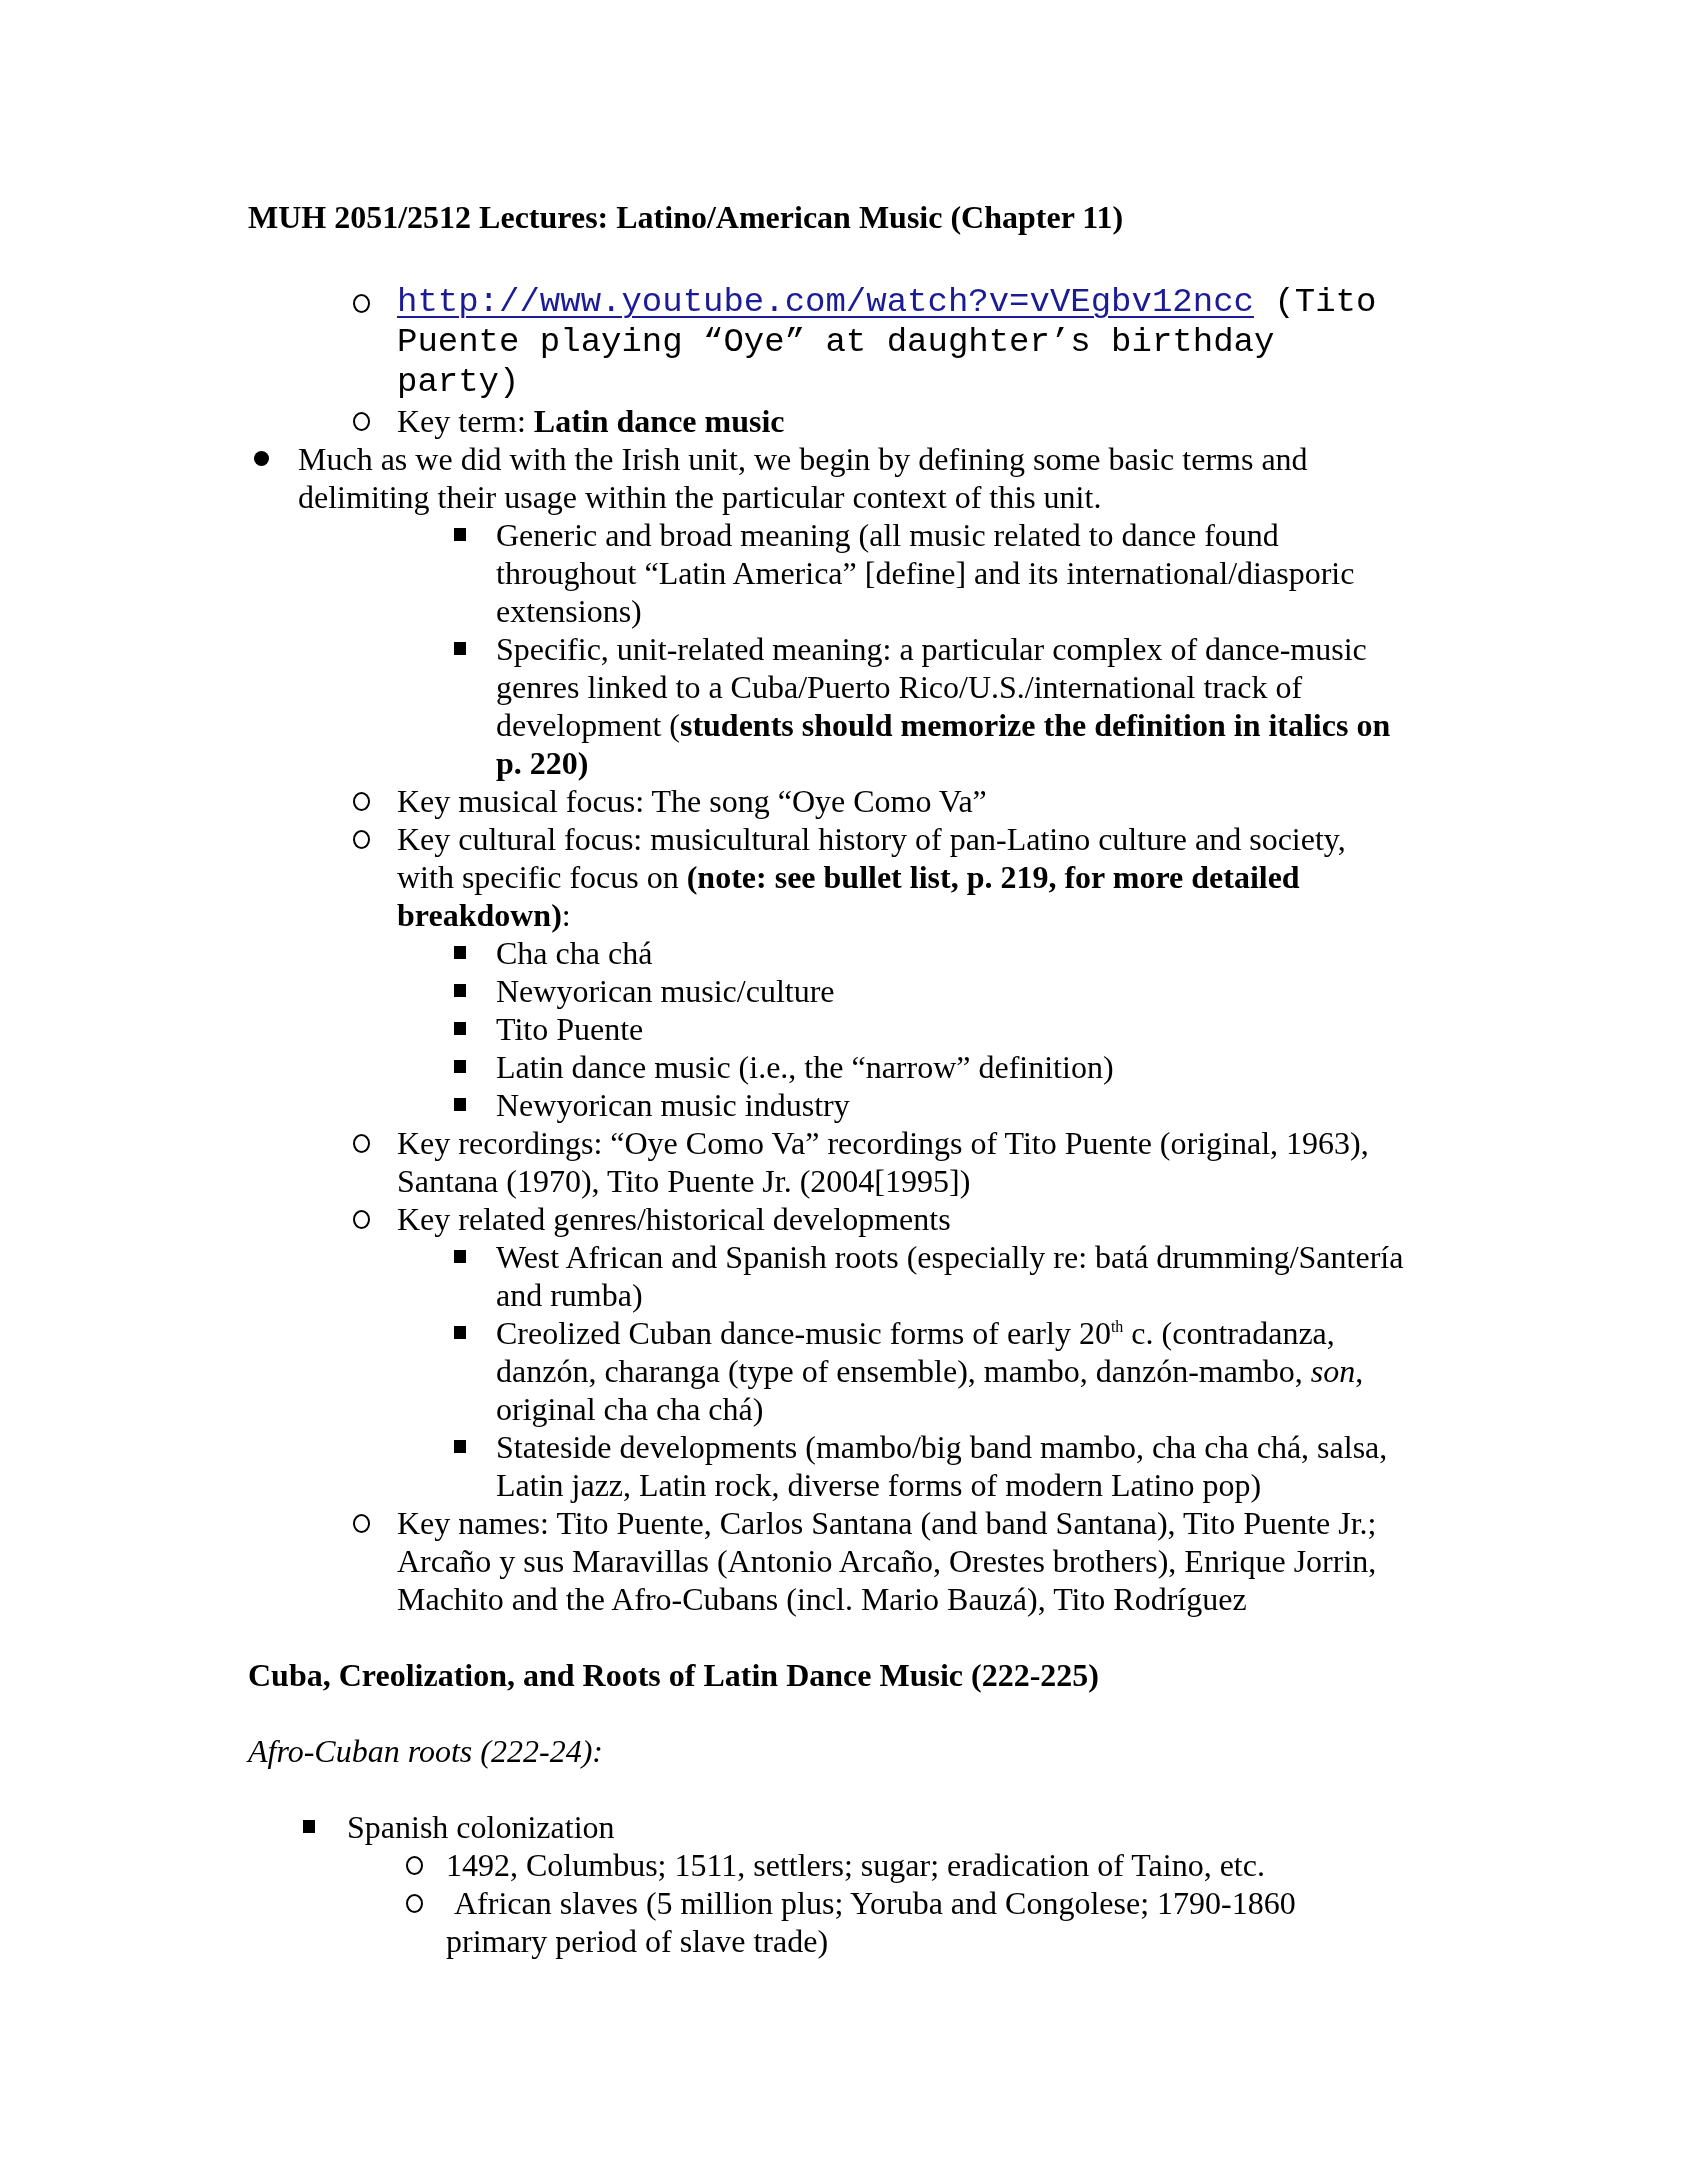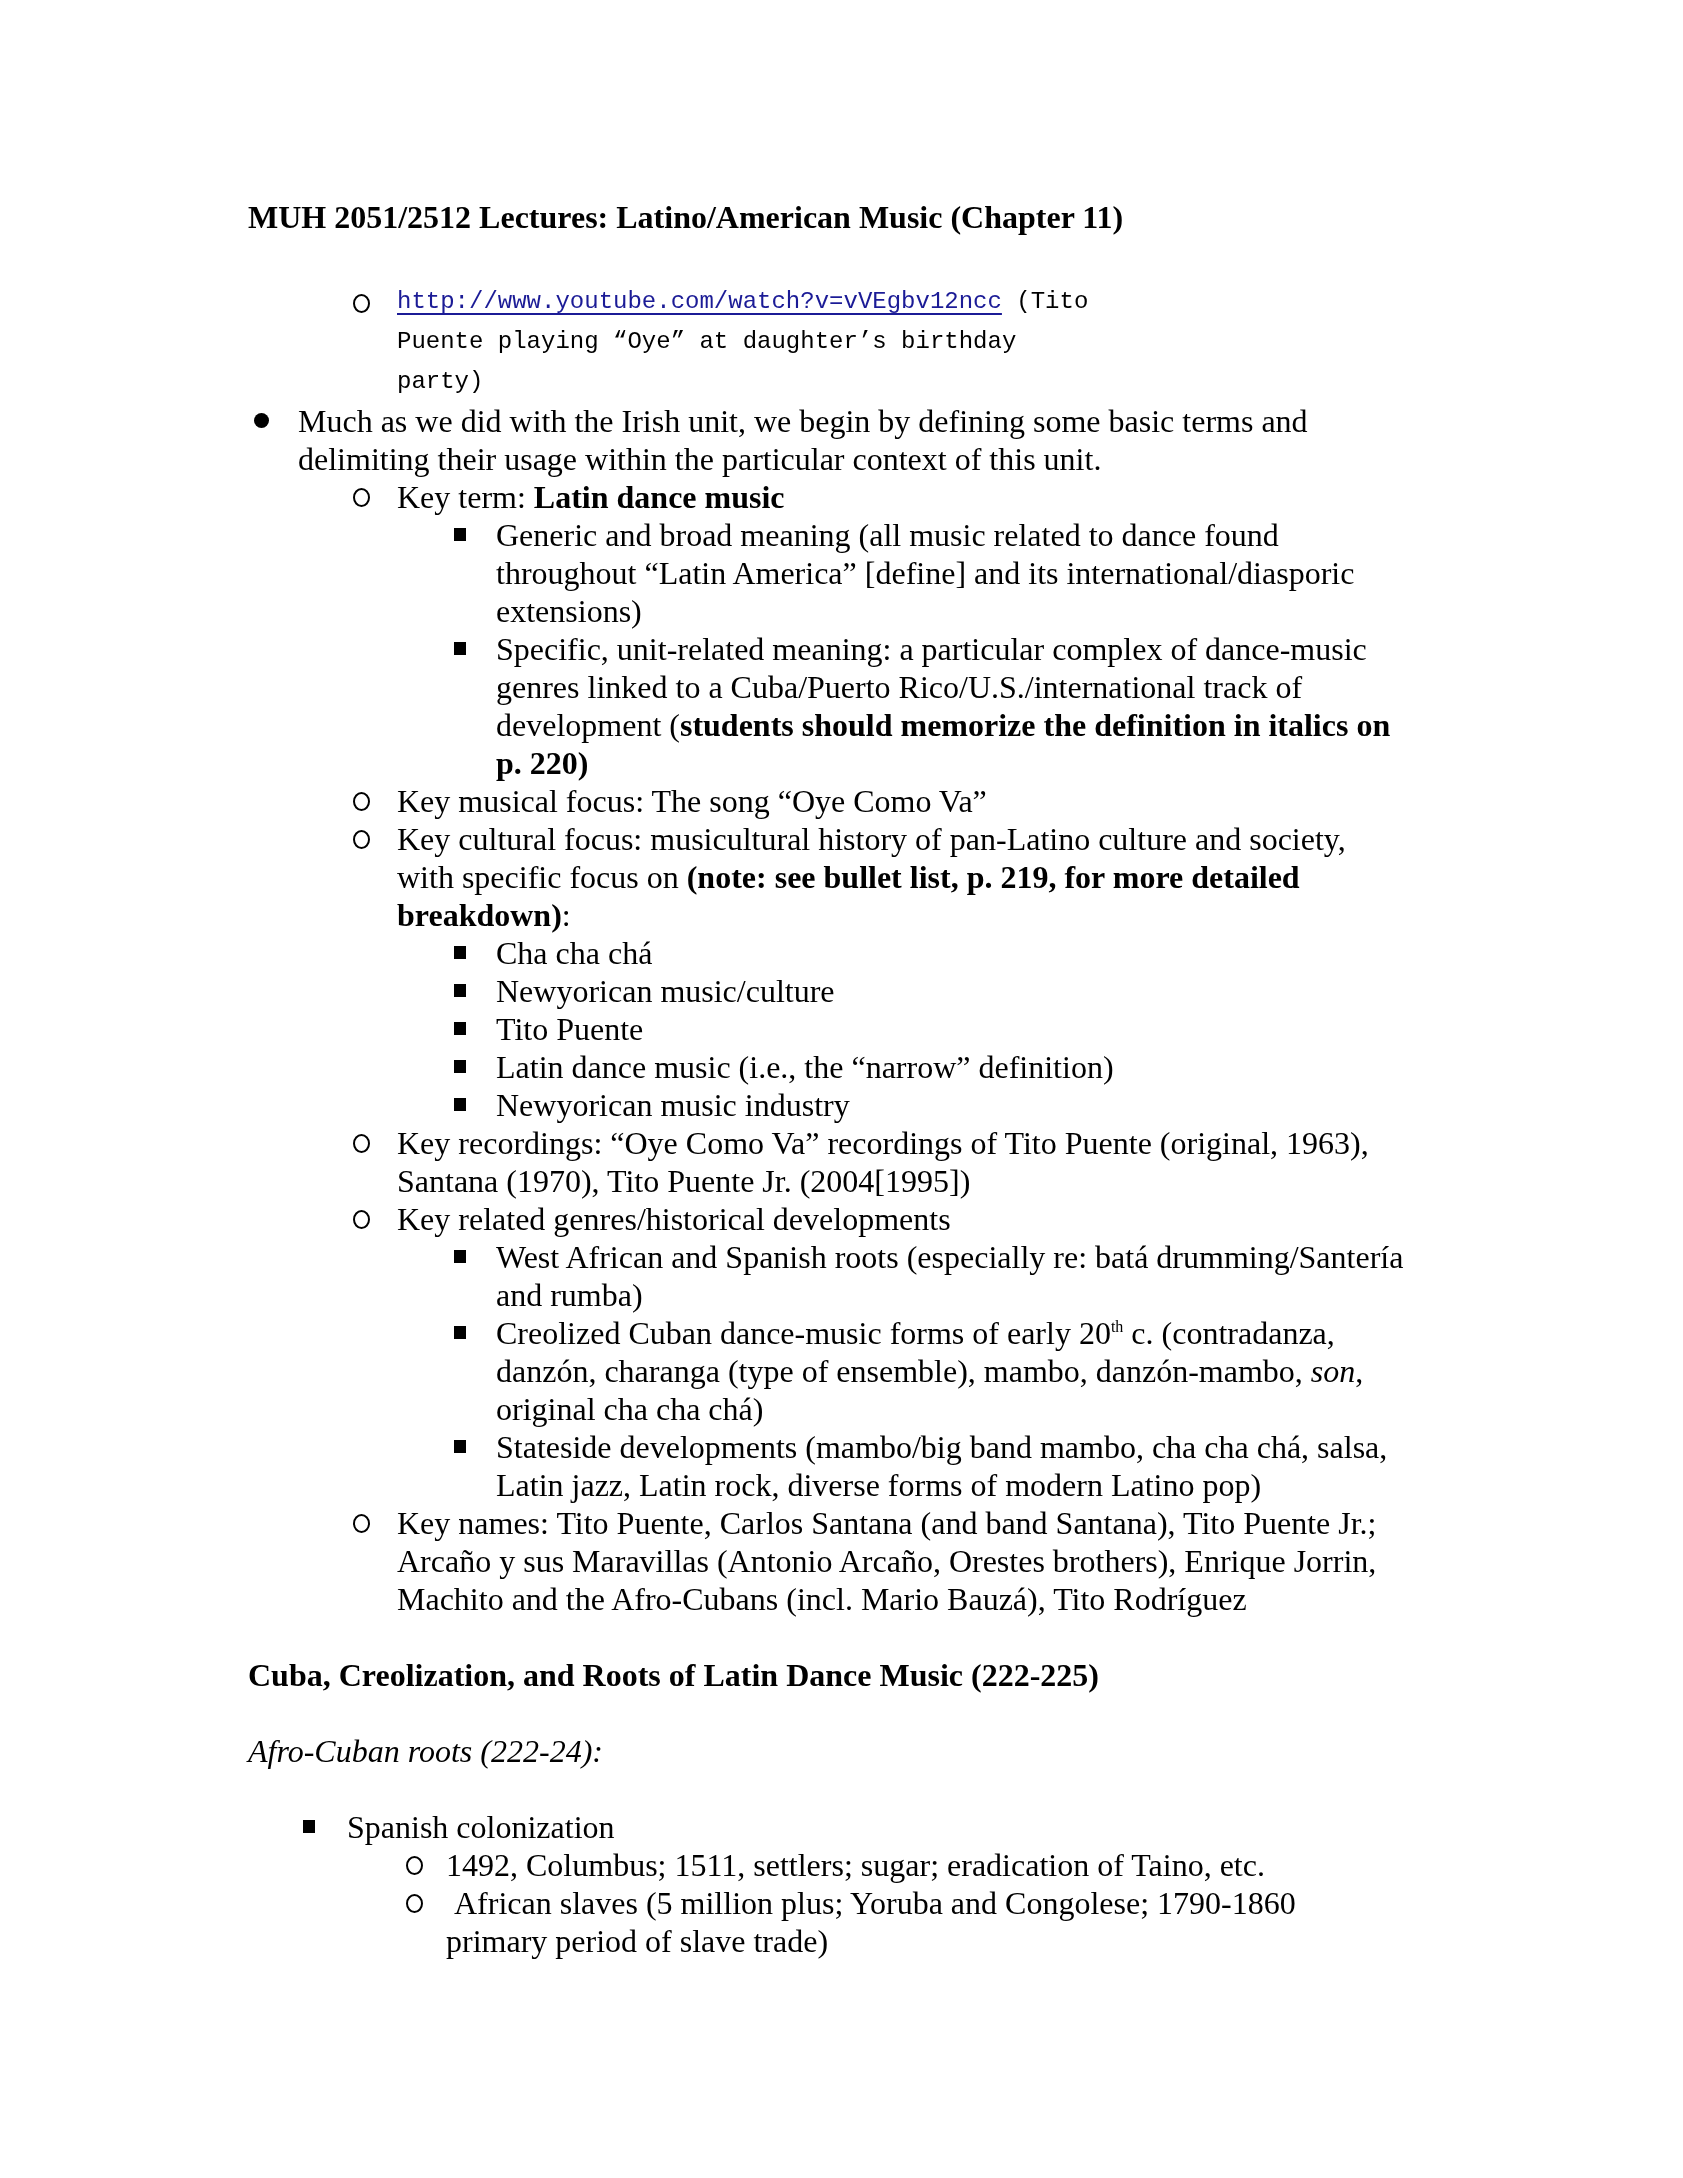--- a/index.html
+++ b/index.html
@@ -31,21 +31,21 @@
   .lvl-b1{padding-left:99px;}
   .lvl-b1 > .bullet{left:55px;}
   .lvl-b2{padding-left:198px;}
   .lvl-b2 > .bullet{left:158px;}
   .bullet{position:absolute;display:block;}
   .bullet.disc{width:15px;height:15px;border-radius:50%;background:#000;top:11px;}
   .bullet.circle{width:13px;height:15px;border-radius:50%;border:2px solid #000;background:transparent;top:10px;}
   .bullet.square{width:12px;height:13px;background:#000;top:12px;}
   .mono{
     font-family:"Liberation Mono","DejaVu Sans Mono",monospace;
-    font-size:24px;
+    font-size:34px;
     line-height:40px;
   }
   .mono > .bullet.circle{top:12px;}
   .b{font-weight:bold;}
   .i{font-style:italic;}
   sup{font-size:16px;line-height:0;vertical-align:super;}
   a.doclink{
     color:var(--link,#1b1b96);
     text-decoration:underline;
     text-decoration-thickness:2px;
@@ -55,23 +55,23 @@
 </style>
 </head>
 <body>
 
 <div class="page" style="background: rgb(255, 255, 255); color: rgb(0, 0, 0);">
   <div id="doc">
       <div class="block kind-title"><span>MUH 2051/2512 Lectures: Latino/American Music (Chapter 11)</span></div>
       <div class="block kind-list lvl-l2 mono"><span class="bullet circle"></span><a href="#" class="doclink">http://www.youtube.com/watch?v=vVEgbv12ncc</a><span> (Tito
 Puente playing “Oye” at daughter’s birthday
 party)</span></div>
+      <div class="block kind-list lvl-l2"><span class="bullet circle"></span><span>Key term: </span><span class="b">Latin dance music</span></div>
       <div class="block kind-list lvl-l1"><span class="bullet disc"></span><span>Much as we did with the Irish unit, we begin by defining some basic terms and
 delimiting their usage within the particular context of this unit.</span></div>
-      <div class="block kind-list lvl-l2"><span class="bullet circle"></span><span>Key term: </span><span class="b">Latin dance music</span></div>
       <div class="block kind-list lvl-l3"><span class="bullet square"></span><span>Generic and broad meaning (all music related to dance found
 throughout “Latin America” [define] and its international/diasporic
 extensions)</span></div>
       <div class="block kind-list lvl-l3"><span class="bullet square"></span><span>Specific, unit-related meaning: a particular complex of dance-music
 genres linked to a Cuba/Puerto Rico/U.S./international track of
 development (</span><span class="b">students should memorize the definition in italics on
 p. 220)</span></div>
       <div class="block kind-list lvl-l2"><span class="bullet circle"></span><span>Key musical focus: The song “Oye Como Va”</span></div>
       <div class="block kind-list lvl-l2"><span class="bullet circle"></span><span>Key cultural focus: musicultural history of pan-Latino culture and society,
 with specific focus on </span><span class="b">(note: see bullet list, p. 219, for more detailed

